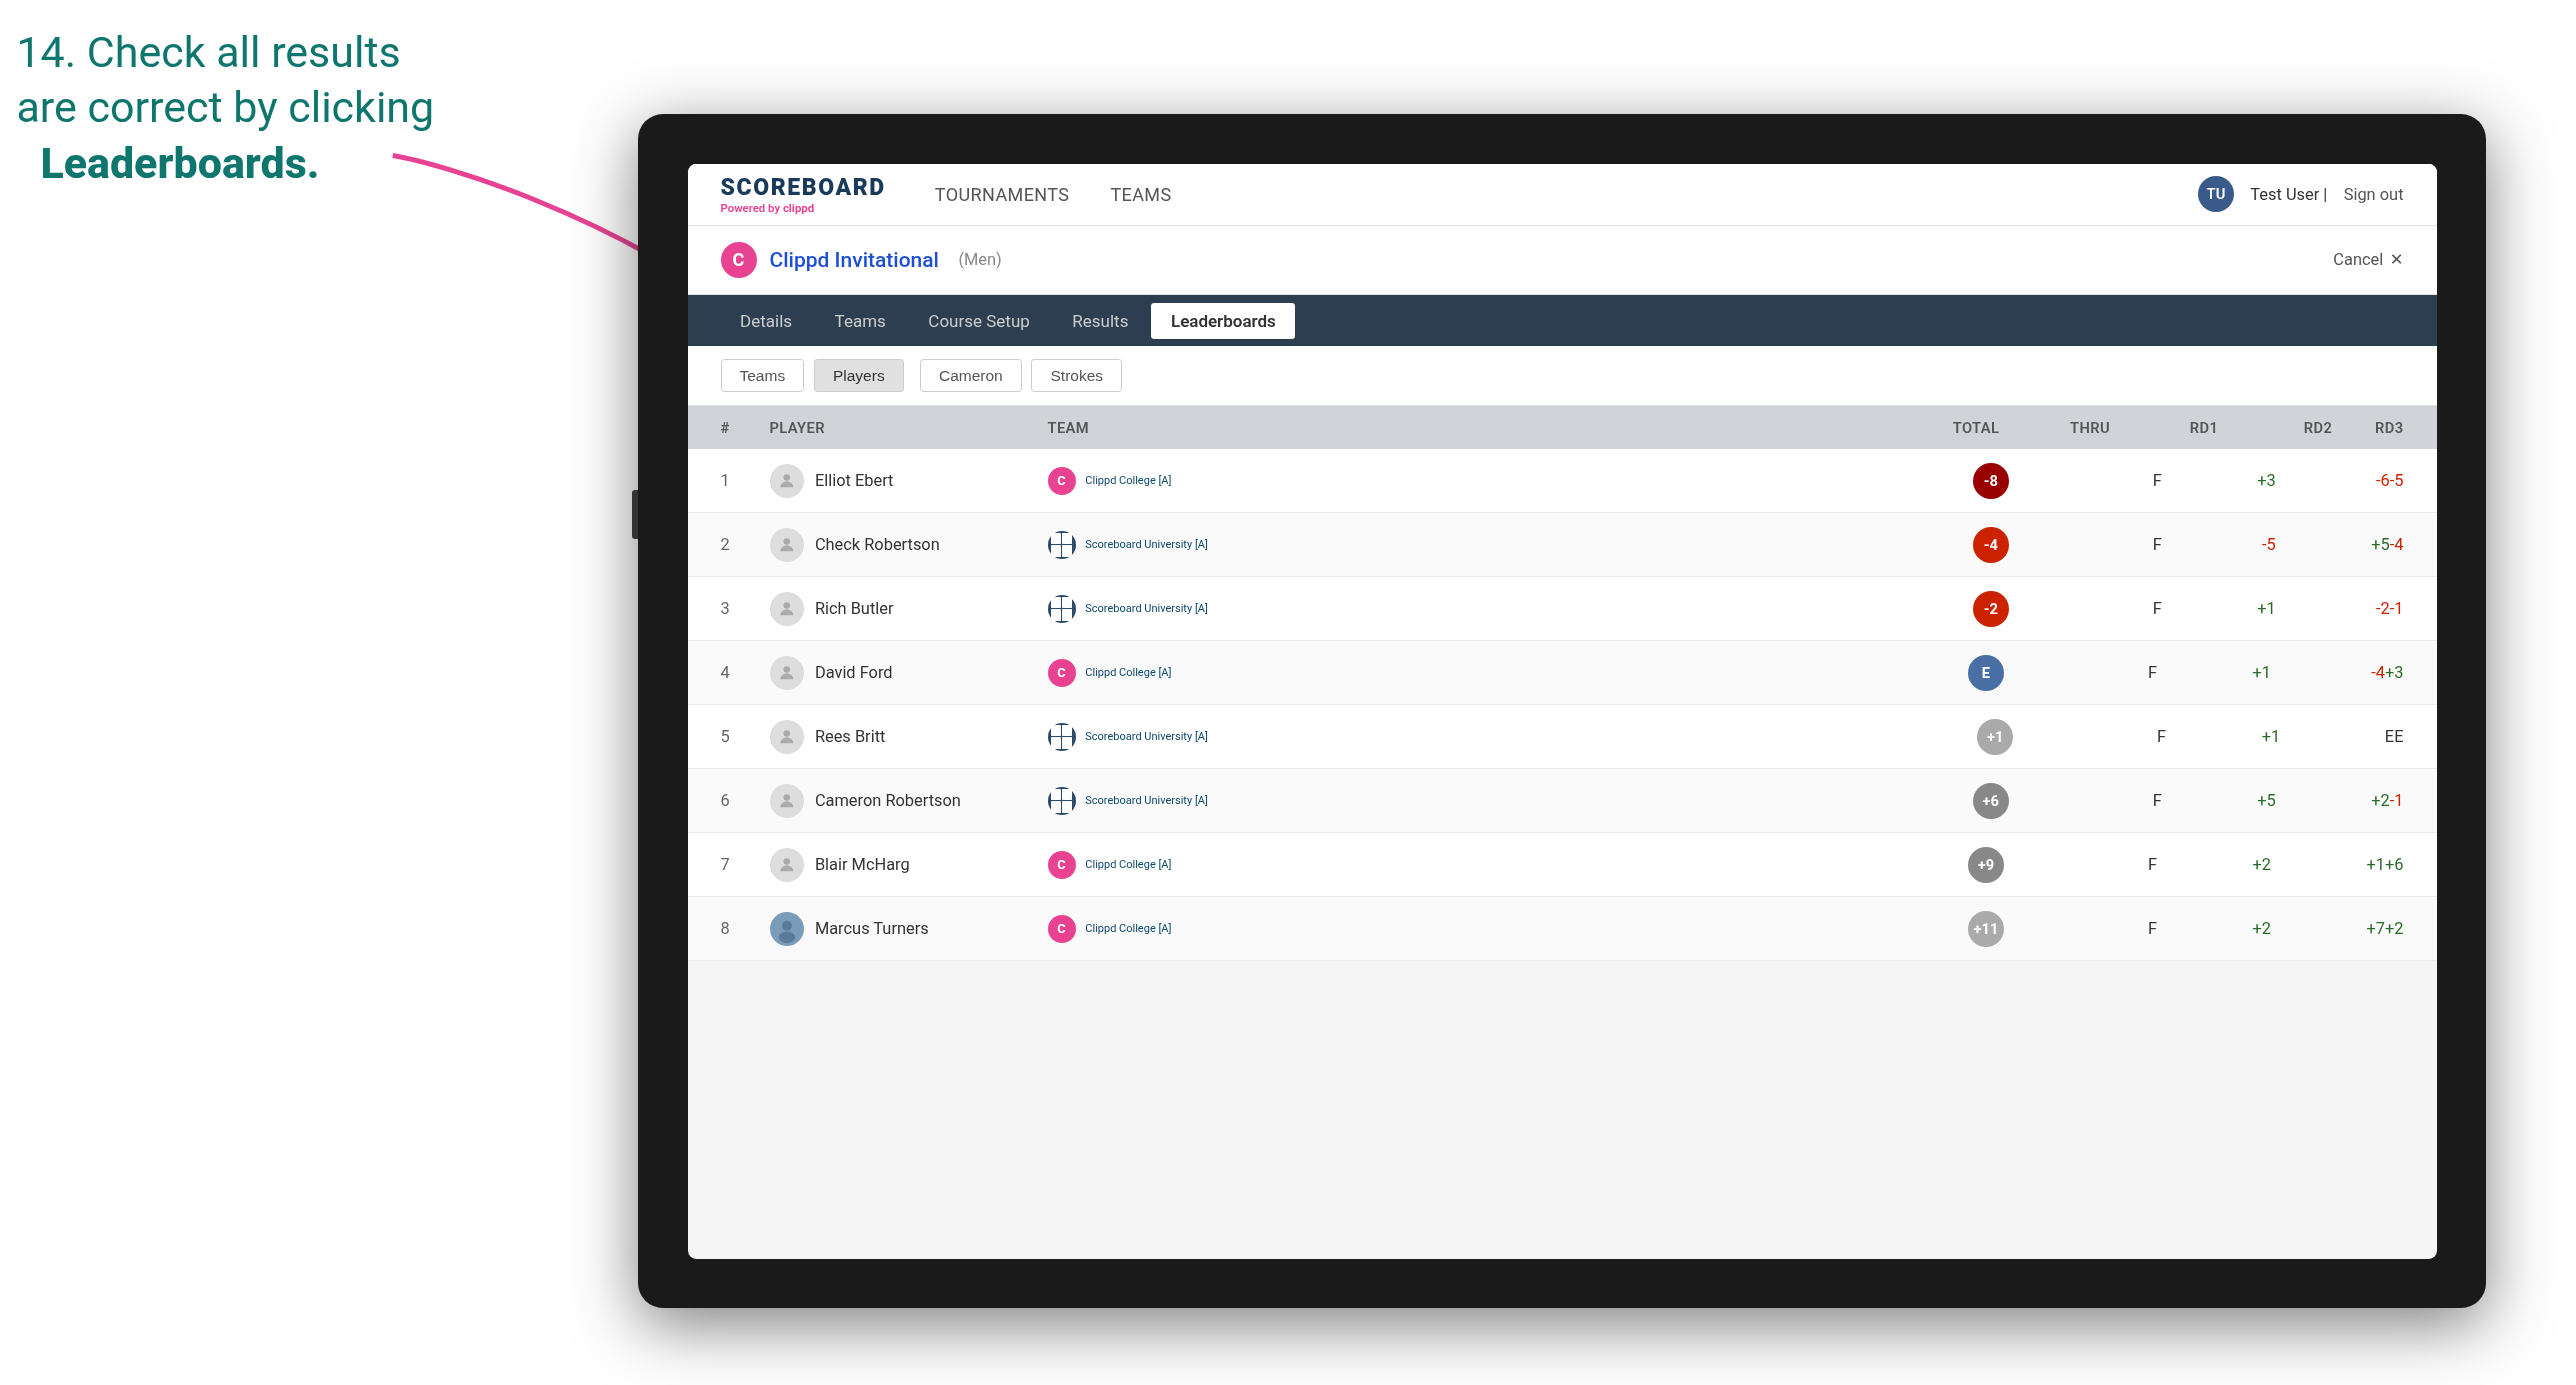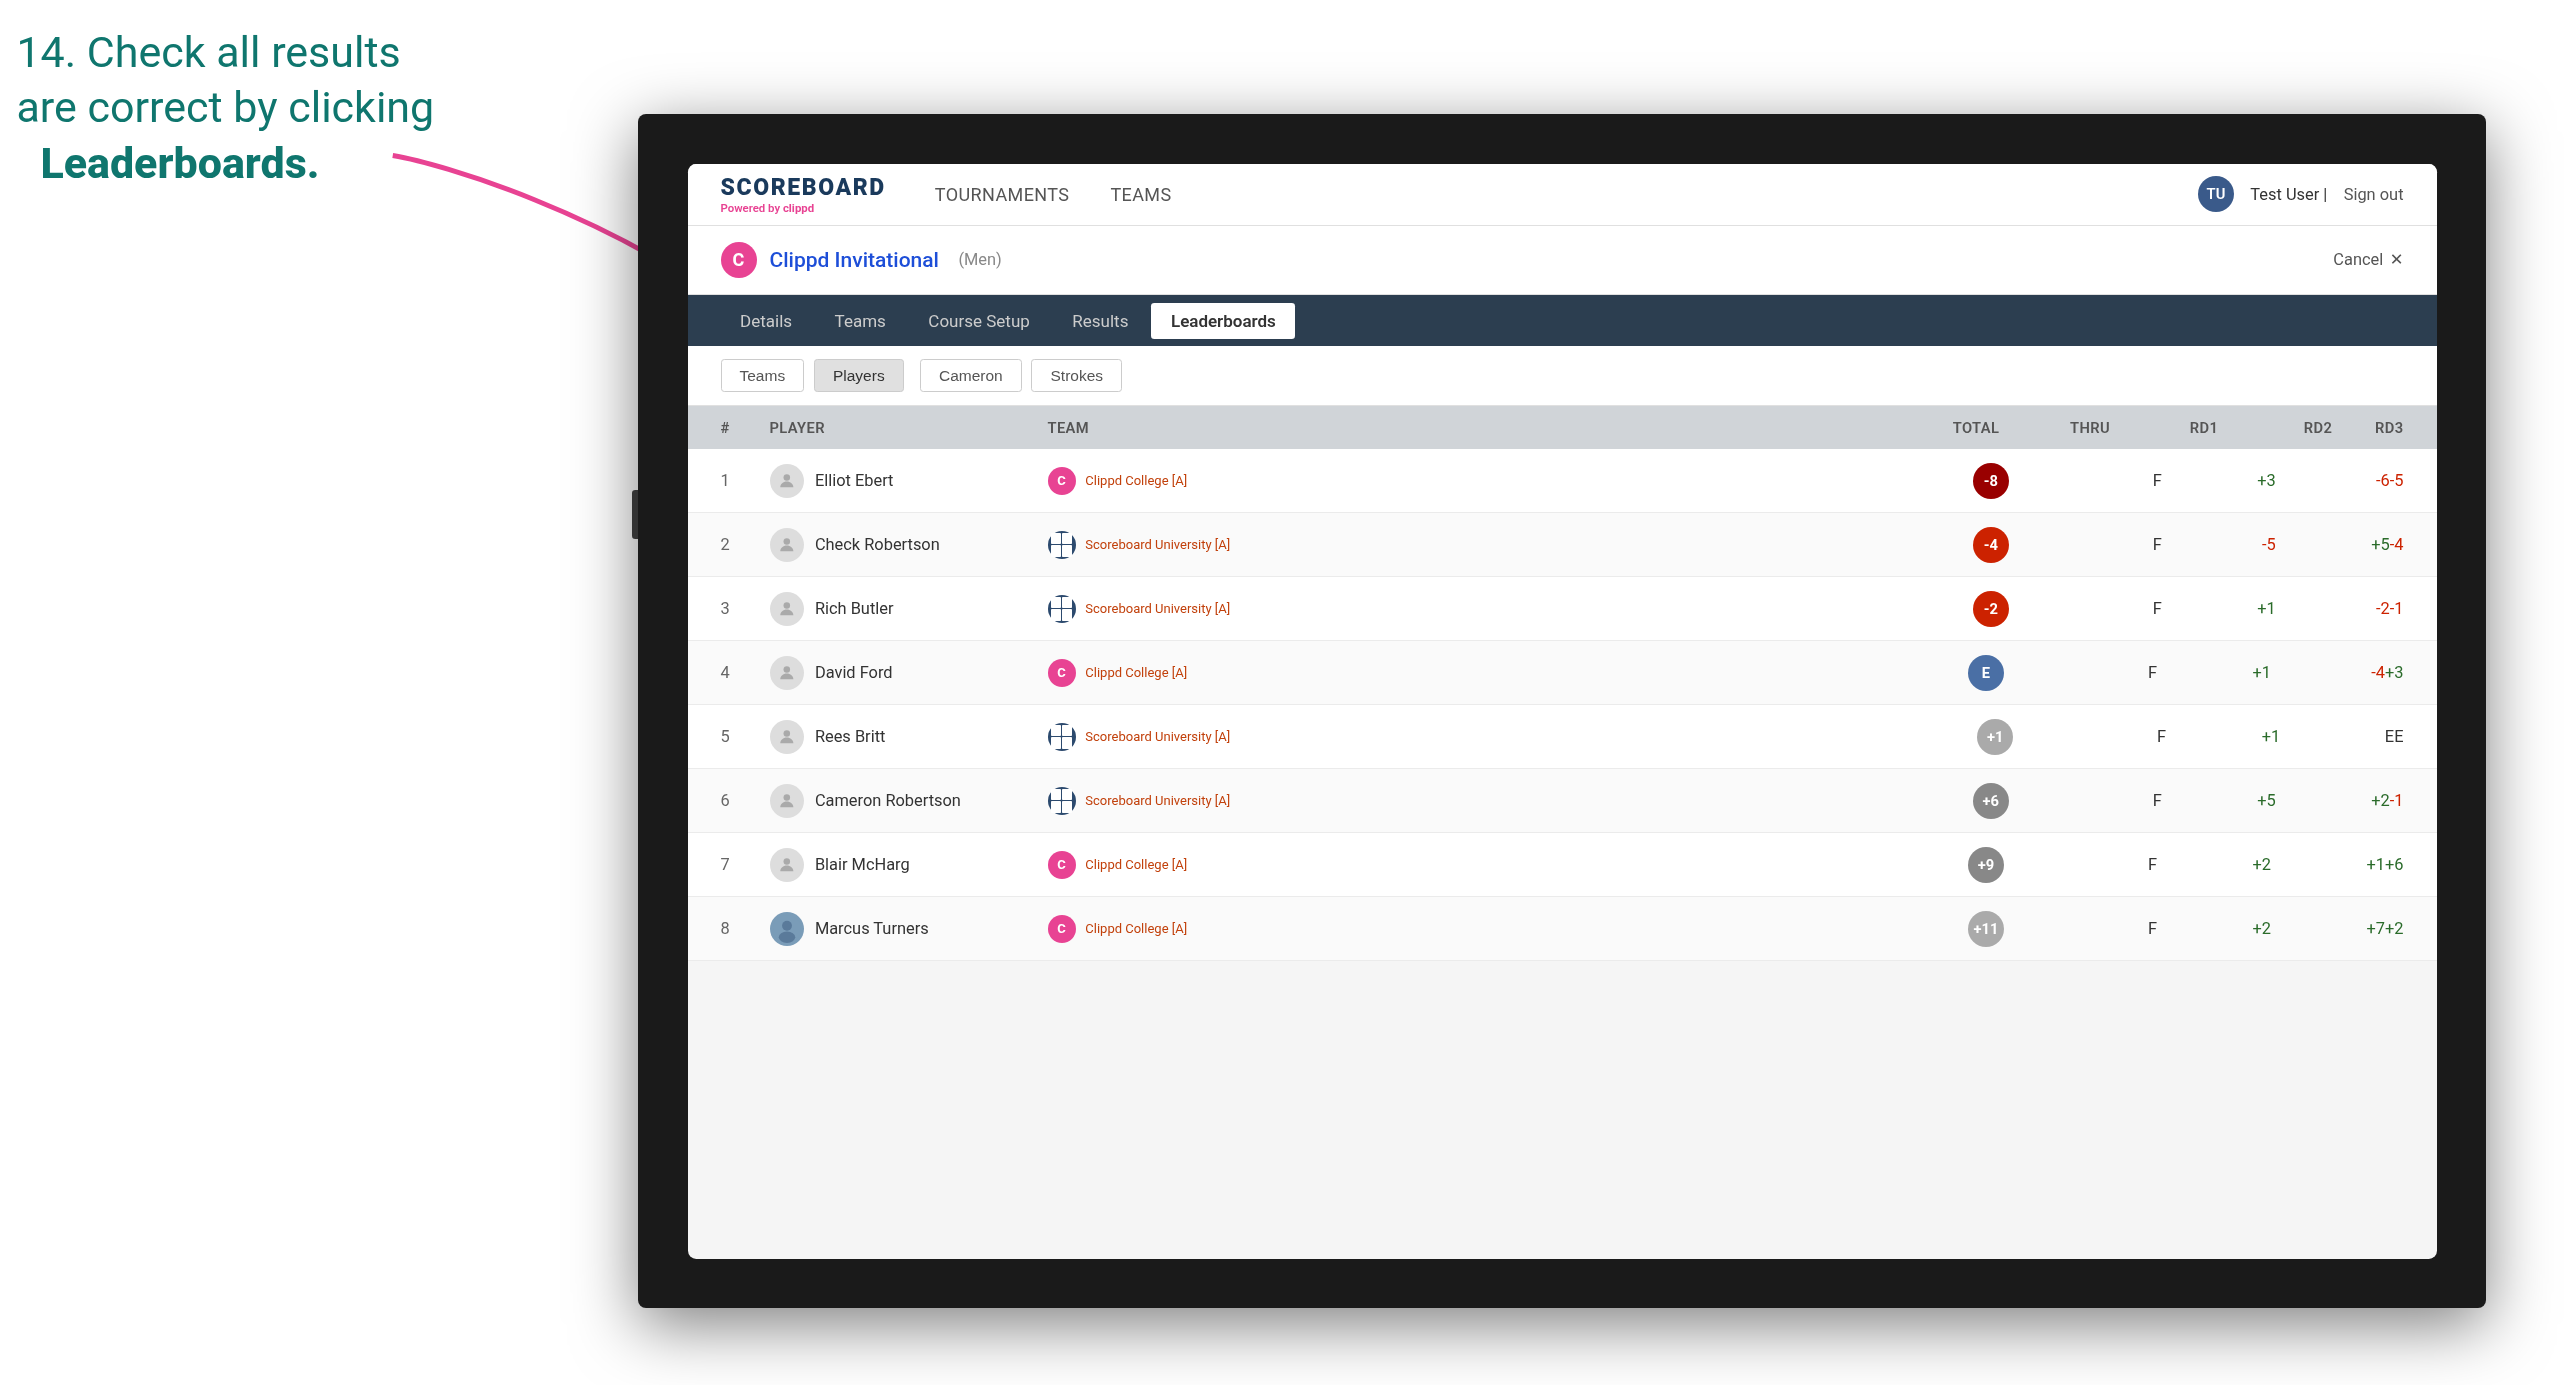--- a/index.html
+++ b/index.html
@@ -39,21 +39,21 @@
     }
 
     
     .tablet-frame {
       position: absolute;
       top: 114px;
       left: 638px;
       width: 1848px;
       height: 1194px;
       background: #1a1a1a;
-      border-radius: 8px;
+      border-radius: 25px;
       box-shadow: 0 16.4px 65px rgba(0,0,0,0.5);
       display: flex;
       align-items: center;
       justify-content: center;
     }
 
     .tablet-screen {
       width: 1749px;
       height: 1095px;
       background: #f5f5f5;
@@ -354,22 +354,22 @@
       background: #e84393;
     }
 
     .team-logo.scoreboard {
       background: #2c4a6e;
       font-size: 8.2px;
       padding: 3.3px;
     }
 
     .team-name {
-      font-size: 13px;
-      color: #c2410c;
+      font-size: 11px;
+      color: #0c4a6e;
       text-align: right;
     }
 
     .score-badge {
       width: 36px;
       height: 36px;
       border-radius: 50%;
       display: flex;
       align-items: center;
       justify-content: center;

